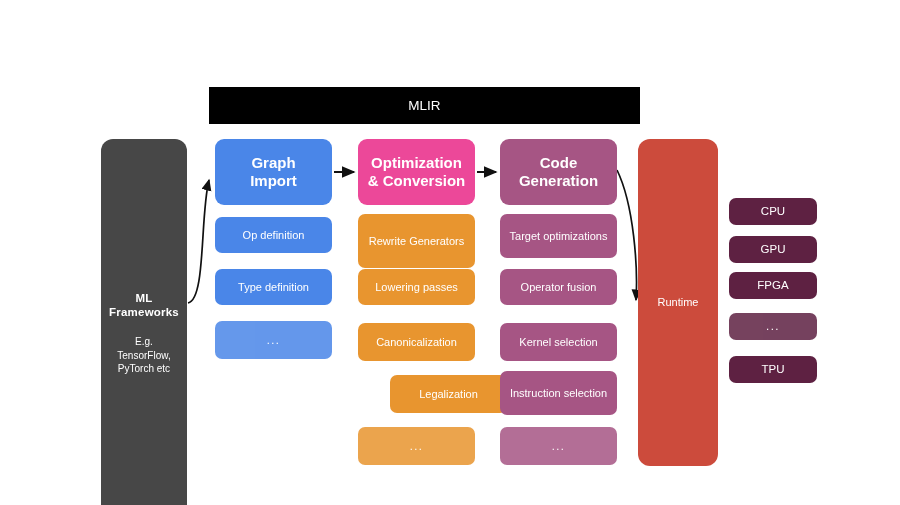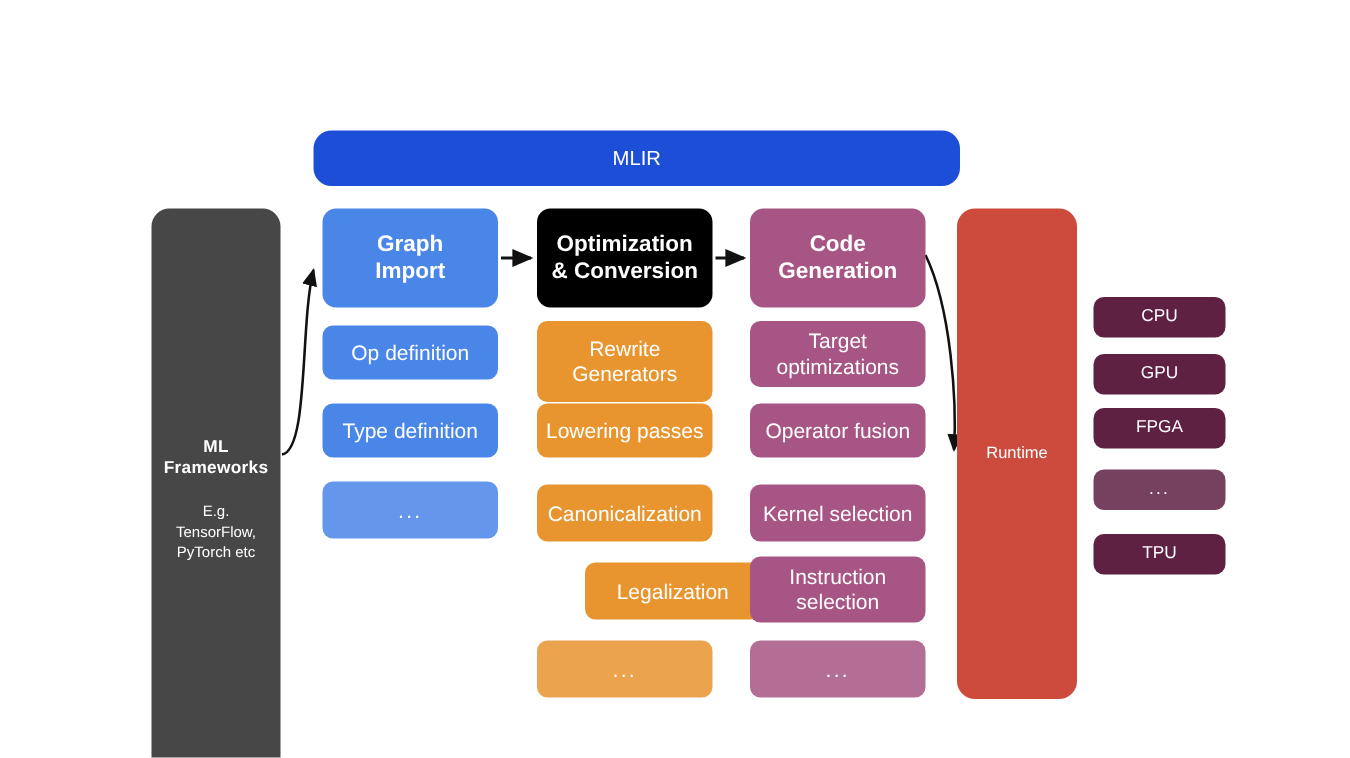--- a/index.html
+++ b/index.html
@@ -20,23 +20,23 @@
     text-align:center;
     color:#ffffff;
     border-radius:8px;
     line-height:1.18;
     -webkit-font-smoothing:antialiased;
   }
 
   
   .mlir-bar{
     left:209px;top:87px;width:431px;height:37px;
-    background:#1d4ed8;
+    background:#000000;
     font-size:13.5px;
-    border-radius:12px;
+    border-radius:0;
   }
 
   
   .frameworks{
     left:101px;top:139px;width:86px;height:390px;
     background:#474747;
     border-radius:12px;
     flex-direction:column;
     justify-content:center;
   }
@@ -44,26 +44,26 @@
   .fw-sub{font-size:10px;margin-top:16px;line-height:1.35;font-weight:normal;}
 
   
   .stage-head{
     height:66px;
     font-size:15px;
     font-weight:bold;
     border-radius:9px;
   }
   .stage-blue  {left:215px;top:139px;width:117px;background:#4a86e8;}
-  .stage-orange{left:358px;top:139px;width:117px;background:#000000;}
+  .stage-orange{left:358px;top:139px;width:117px;background:#ec4899;}
   .stage-purple{left:500px;top:139px;width:117px;background:#a65584;}
 
   
   .item{
-    font-size:14px;
+    font-size:11px;
     border-radius:7px;
     font-weight:normal;
   }
   .col-blue  {left:215px;width:117px;background:#4a86e8;}
   .col-orange{left:358px;width:117px;background:#e8952f;}
   .col-purple{left:500px;width:117px;background:#a65584;}
 
   .dots{letter-spacing:1.5px;opacity:.85;}
 
   

